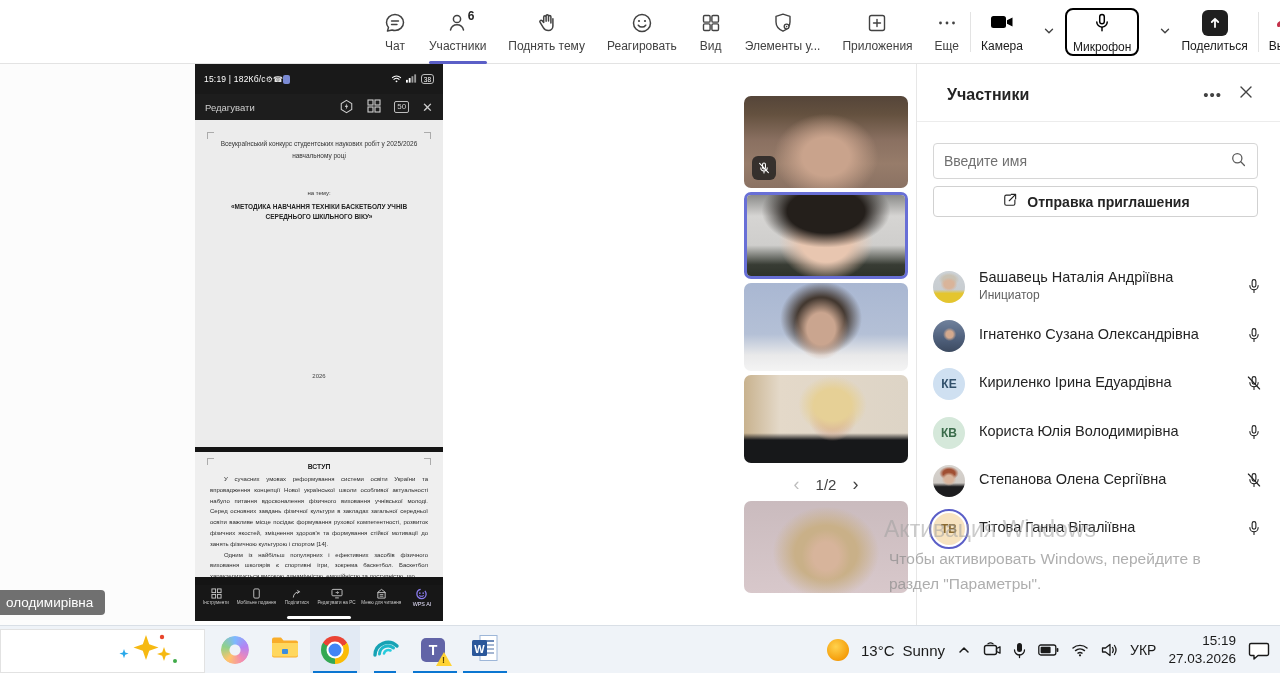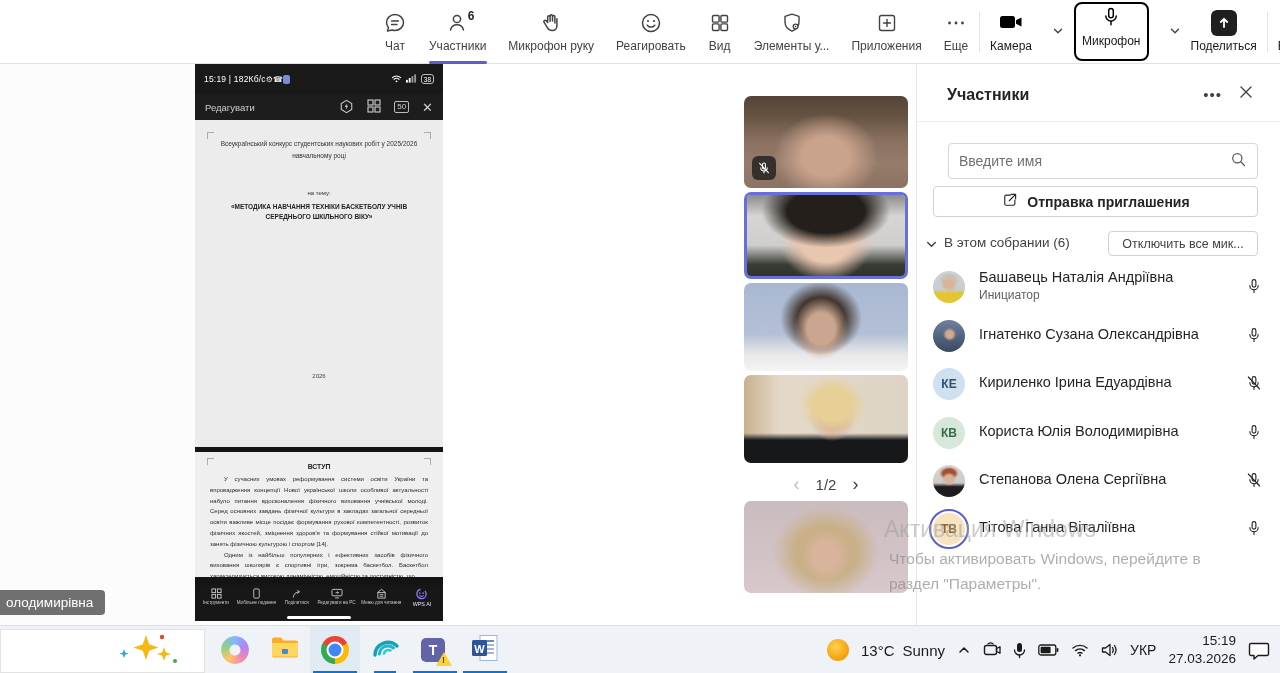--- a/index.html
+++ b/index.html
@@ -12,21 +12,21 @@
   .tb-center { display:flex; align-items:center; margin-left:372px; }
   .tbi { display:flex; flex-direction:column; align-items:center; justify-content:center; gap:4px; height:64px; padding:0 11px; font-size:12px; color:#424242; position:relative; white-space:nowrap; }
   .tbi svg { display:block; }
   .tbi .badge6 { position:absolute; top:9px; left:50%; margin-left:10px; font-size:12px; font-weight:bold; color:#242424; }
   .tbi.active .under { position:absolute; bottom:0; left:50%; transform:translateX(-50%); width:58px; height:3px; background:#5b5fc7; border-radius:2px; }
   .tb-right { margin-left:auto; display:flex; align-items:center; gap:10px; padding-right:16px; }
   .vsep { width:1px; height:40px; background:#e3e3e3; }
   .ctl { display:flex; flex-direction:column; align-items:center; gap:3px; font-size:12px; color:#1a1a1a; white-space:nowrap; }
   .ctl-wrap { display:flex; align-items:center; gap:20px; }
   .chev { color:#424242; }
-  .mic-focus { border:2px solid #000; border-radius:8px; padding:2px 6px 11px 6px; }
+  .mic-focus { border:2px solid #000; border-radius:8px; padding:2px 6px 0 6px; }
   .share-box { width:26px; height:26px; background:#1f1f1f; border-radius:6px; display:flex; align-items:center; justify-content:center; }
 
   
   .main { position:absolute; top:64px; left:0; width:1280px; height:561px; background:#fff; }
   .gutter { position:absolute; left:0; top:0; width:195px; height:561px; background:#fcfcfc; }
 
   
   .phone { position:absolute; left:195px; top:0; width:248px; height:557px; background:#141414; overflow:hidden; }
   .p-status { height:30px; background:#191919; display:flex; align-items:center; padding:0 9px; color:#fff; font-size:8.5px; gap:0; }
   .p-status .sp { letter-spacing:.2px; }
@@ -87,21 +87,21 @@
     radial-gradient(42px 46px at 50% 60%, #d7b49b 0%, #d7b49b 30%, rgba(215,180,155,0) 58%),
     radial-gradient(74px 64px at 50% 56%, #c9b088 0%, #c9b088 42%, rgba(201,176,136,0) 72%),
     linear-gradient(180deg,#cabbbe 0%, #d8c8cb 100%); }
 
   
   .panel { position:absolute; left:916px; top:0; width:364px; height:561px; background:#fff; border-left:1px solid #e7e7e7; }
   .pn-title { position:absolute; left:30px; top:22px; font-size:16px; font-weight:bold; color:#242424; }
   .pn-more { position:absolute; right:58px; top:22px; font-size:15px; color:#424242; letter-spacing:1px; }
   .pn-close { position:absolute; right:26px; top:20px; }
   .pn-div { position:absolute; left:0; right:0; top:57px; height:1px; background:#ececec; }
-  .pn-search { position:absolute; left:16px; right:22px; top:79px; height:36px; border:1px solid #d6d6d6; border-radius:4px; background:#fff; display:flex; align-items:center; padding:0 10px;margin-left:15px; }
+  .pn-search { position:absolute; left:16px; right:22px; top:79px; height:36px; border:1px solid #d6d6d6; border-radius:4px; background:#fff; display:flex; align-items:center; padding:0 10px; }
   .pn-search input { flex:1; border:none; outline:none; font-size:14px; color:#242424; font-family:"Liberation Sans",sans-serif; background:transparent; }
   .pn-search input::placeholder { color:#707070; }
   .pn-invite { position:absolute; left:16px; right:22px; top:122px; height:31px; border:1px solid #d1d1d1; border-radius:4px; background:#fff; display:flex; align-items:center; justify-content:center; gap:8px; font-size:14px; font-weight:bold; color:#242424; }
   .pn-section { position:absolute; left:0; right:0; top:167px; height:26px; }
   .pn-sec-chev { position:absolute; left:8px; top:6px; }
   .pn-sec-label { position:absolute; left:27px; top:4px; font-size:13.5px; color:#424242; }
   .pn-muteall { position:absolute; right:22px; top:0; width:150px; height:25px; border:1px solid #d1d1d1; border-radius:4px; background:#fff; font-size:12.5px; color:#424242; display:flex; align-items:center; justify-content:center; white-space:nowrap; overflow:hidden; }
   .p-row { position:absolute; left:0; width:364px; height:49px; }
   .p-row .avatar { position:absolute; left:16px; top:8px; width:32px; height:32px; border-radius:50%; overflow:hidden; }
   .avatar.init { display:flex; align-items:center; justify-content:center; font-size:12px; font-weight:bold; }
@@ -186,21 +186,21 @@
         <span class="badge6">6</span>
         <span>Участники</span>
         <span class="under"></span>
       </div>
       <div class="tbi">
         <span>
             <svg width="24" height="24" viewBox="0 0 24 24">
               <path d="M8.7 11.5V6a1.2 1.2 0 0 1 2.4 0v4.3M11.1 9.8V4.9a1.2 1.2 0 0 1 2.4 0v5M13.5 9.9V5.7a1.2 1.2 0 0 1 2.4 0V12M8.7 11.5 7 9.6a1.3 1.3 0 0 0-2 1.6l3.3 5.4a6 6 0 0 0 5.1 2.9 4.6 4.6 0 0 0 4.5-4.6V7.7" fill="none" stroke="#424242" stroke-width="1.5" stroke-linecap="round" stroke-linejoin="round"></path>
             </svg>
           </span>
-        <span>Микрофон руку</span>
+        <span>Поднять тему</span>
       </div>
       <div class="tbi">
         <span>
             <svg width="24" height="24" viewBox="0 0 24 24">
               <circle cx="12" cy="12" r="8.5" fill="none" stroke="#424242" stroke-width="1.5"></circle>
               <circle cx="9" cy="10" r="1.1" fill="#424242"></circle>
               <circle cx="15" cy="10" r="1.1" fill="#424242"></circle>
               <path d="M8.3 14.2a4.6 4.6 0 0 0 7.4 0" fill="none" stroke="#424242" stroke-width="1.5" stroke-linecap="round"></path>
             </svg>
           </span>
@@ -470,29 +470,20 @@
       </div>
 
       <div class="pn-invite">
         <span><svg width="18" height="18" viewBox="0 0 24 24">
               <path d="M12.5 5.5H7a2 2 0 0 0-2 2V17a2 2 0 0 0 2 2h9.5a2 2 0 0 0 2-2v-5" fill="none" stroke="#242424" stroke-width="1.5" stroke-linecap="round"></path>
               <path d="M13.5 4.5h6V10.5M19.2 4.8 11 13" fill="none" stroke="#242424" stroke-width="1.5" stroke-linecap="round" stroke-linejoin="round"></path>
             </svg></span>
         <span>Отправка приглашения</span>
       </div>
 
-      <div class="pn-section">
-        <span class="pn-sec-chev"><svg width="13" height="13" viewBox="0 0 12 12">
-              <path d="M2.5 4.2 6 7.7l3.5-3.5" fill="none" stroke="#424242" stroke-width="1.3" stroke-linecap="round" stroke-linejoin="round"></path>
-            </svg></span>
-        <span class="pn-sec-label">В этом собрании (6)</span>
-        <span class="pn-muteall">
-            <span>Отключить все мик...</span>
-          </span>
-      </div>
 
       <div class="p-row" style="top:248px;">
         <span class="avatar ph2"></span>
         <span class="p-name solo">Ігнатенко Сузана Олександрівна</span>
         <span class="p-mic"><svg width="18" height="18" viewBox="0 0 24 24">
               <rect x="9.5" y="3.5" width="5" height="10" rx="2.5" fill="none" stroke="#242424" stroke-width="1.5"></rect>
               <path d="M6.5 11.5a5.5 5.5 0 0 0 11 0" fill="none" stroke="#242424" stroke-width="1.5" stroke-linecap="round"></path>
               <line x1="12" y1="17" x2="12" y2="20.5" stroke="#242424" stroke-width="1.5" stroke-linecap="round"></line>
             </svg></span>
       </div>

